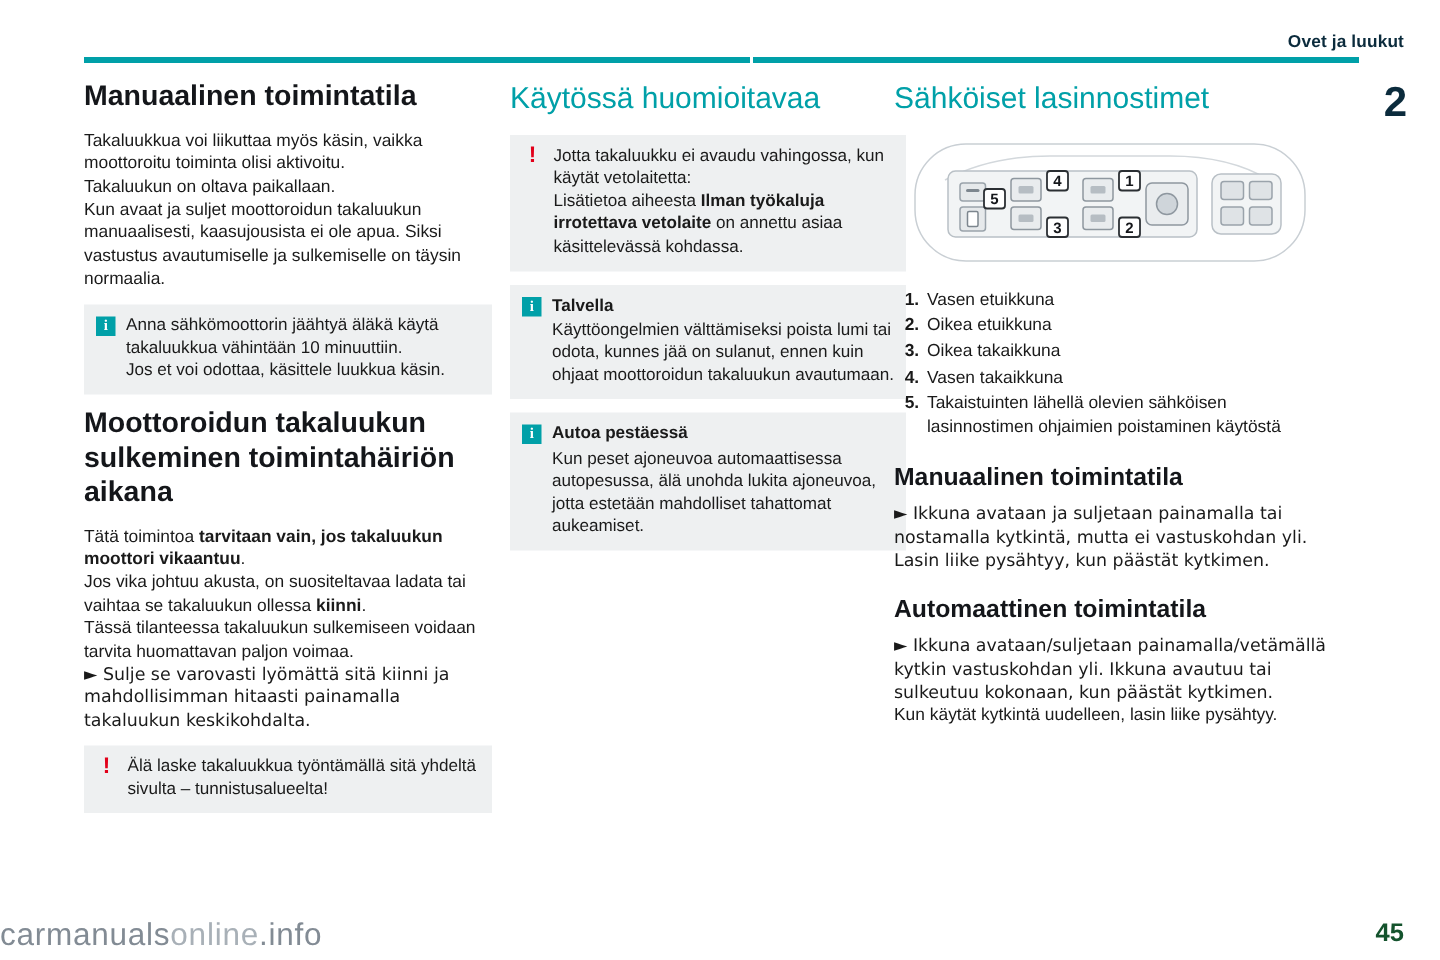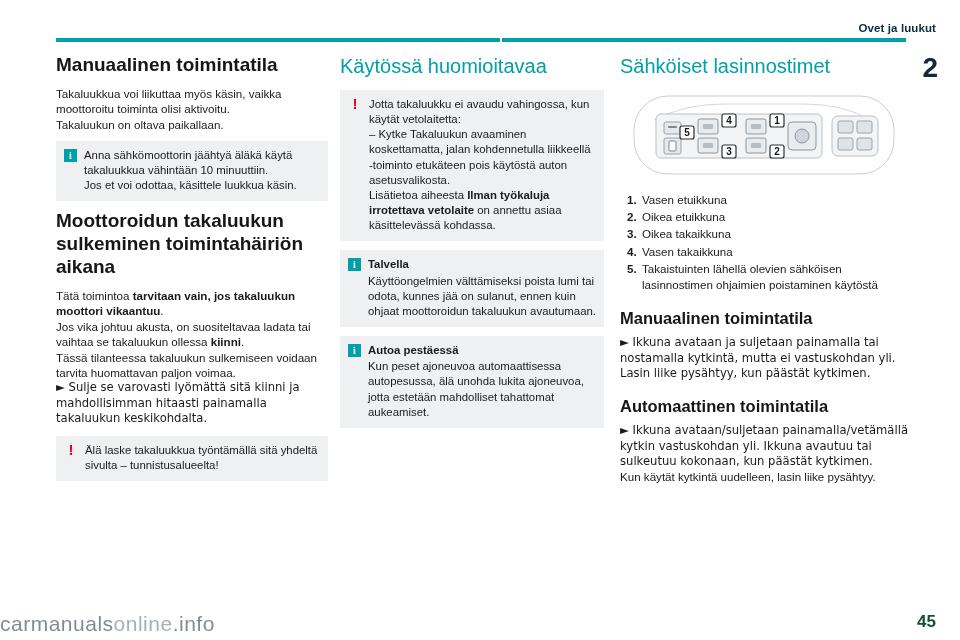--- a/index.html
+++ b/index.html
@@ -22,21 +22,21 @@
     position:absolute;top:38px;left:502px;width:404px;height:4px;background:#00a0a8;
   }
   .chapter-num{
     position:absolute;top:52px;right:22px;font-size:28px;font-weight:700;color:#0b2b3c;
   }
 
   
   .col{position:absolute;top:54px;font-size:11.6px;line-height:1.33;}
   .col1{left:56px;width:272px;}
   .col2{left:340px;width:264px;}
-  .col3{left:620px;width:288px;}
+  .col3{left:596px;width:288px;}
 
   h2.black{
     font-size:19px;font-weight:700;color:#14161a;margin:0 0 9px 0;line-height:1.2;
   }
   h2.teal{
     font-size:20px;font-weight:400;color:#00a0a8;margin:0 0 12px 0;line-height:1.2;
   }
   h3.black{
     font-size:16.5px;font-weight:700;color:#14161a;margin:16px 0 6px 0;line-height:1.2;
   }
@@ -90,20 +90,21 @@
 
   <div class="header-title">Ovet ja luukut</div>
   <div class="rule"></div>
   <div class="rule2"></div>
   <div class="chapter-num">2</div>
 
   <div class="col col1">
     <h2 class="black">Manuaalinen toimintatila</h2>
     <p>Takaluukkua voi liikuttaa myös käsin, vaikka moottoroitu toiminta olisi aktivoitu.</p>
     <p>Takaluukun on oltava paikallaan.</p>
+    <p>Kun avaat ja suljet moottoroidun takaluukun manuaalisesti, kaasujousista ei ole apua. Siksi vastustus avautumiselle ja sulkemiselle on täysin normaalia.</p>
 
     <div class="note">
       <div class="ico-i">i</div>
       <div class="body">
         <p>Anna sähkömoottorin jäähtyä äläkä käytä takaluukkua vähintään 10 minuuttiin.</p>
         <p>Jos et voi odottaa, käsittele luukkua käsin.</p>
       </div>
     </div>
 
     <h2 class="black">Moottoroidun takaluukun sulkeminen toimintahäiriön aikana</h2>
@@ -120,21 +121,20 @@
     </div>
   </div>
 
   <div class="col col2">
     <h2 class="teal">Käytössä huomioitavaa</h2>
 
     <div class="note">
       <div class="ico-warn">!</div>
       <div class="body">
         <p>Jotta takaluukku ei avaudu vahingossa, kun käytät vetolaitetta:</p>
-        <p>–  Kytke Takaluukun avaaminen koskettamatta, jalan kohdennetulla liikkeellä -toiminto etukäteen pois käytöstä auton asetusvalikosta.</p>
         <p><span>Lisätietoa aiheesta </span><b>Ilman työkaluja irrotettava vetolaite</b><span> on annettu asiaa käsittelevässä kohdassa.</span></p>
       </div>
     </div>
 
     <div class="note">
       <div class="ico-i">i</div>
       <div class="body">
         <span class="note-title">Talvella</span>
         <p>Käyttöongelmien välttämiseksi poista lumi tai odota, kunnes jää on sulanut, ennen kuin ohjaat moottoroidun takaluukun avautumaan.</p>
       </div>

